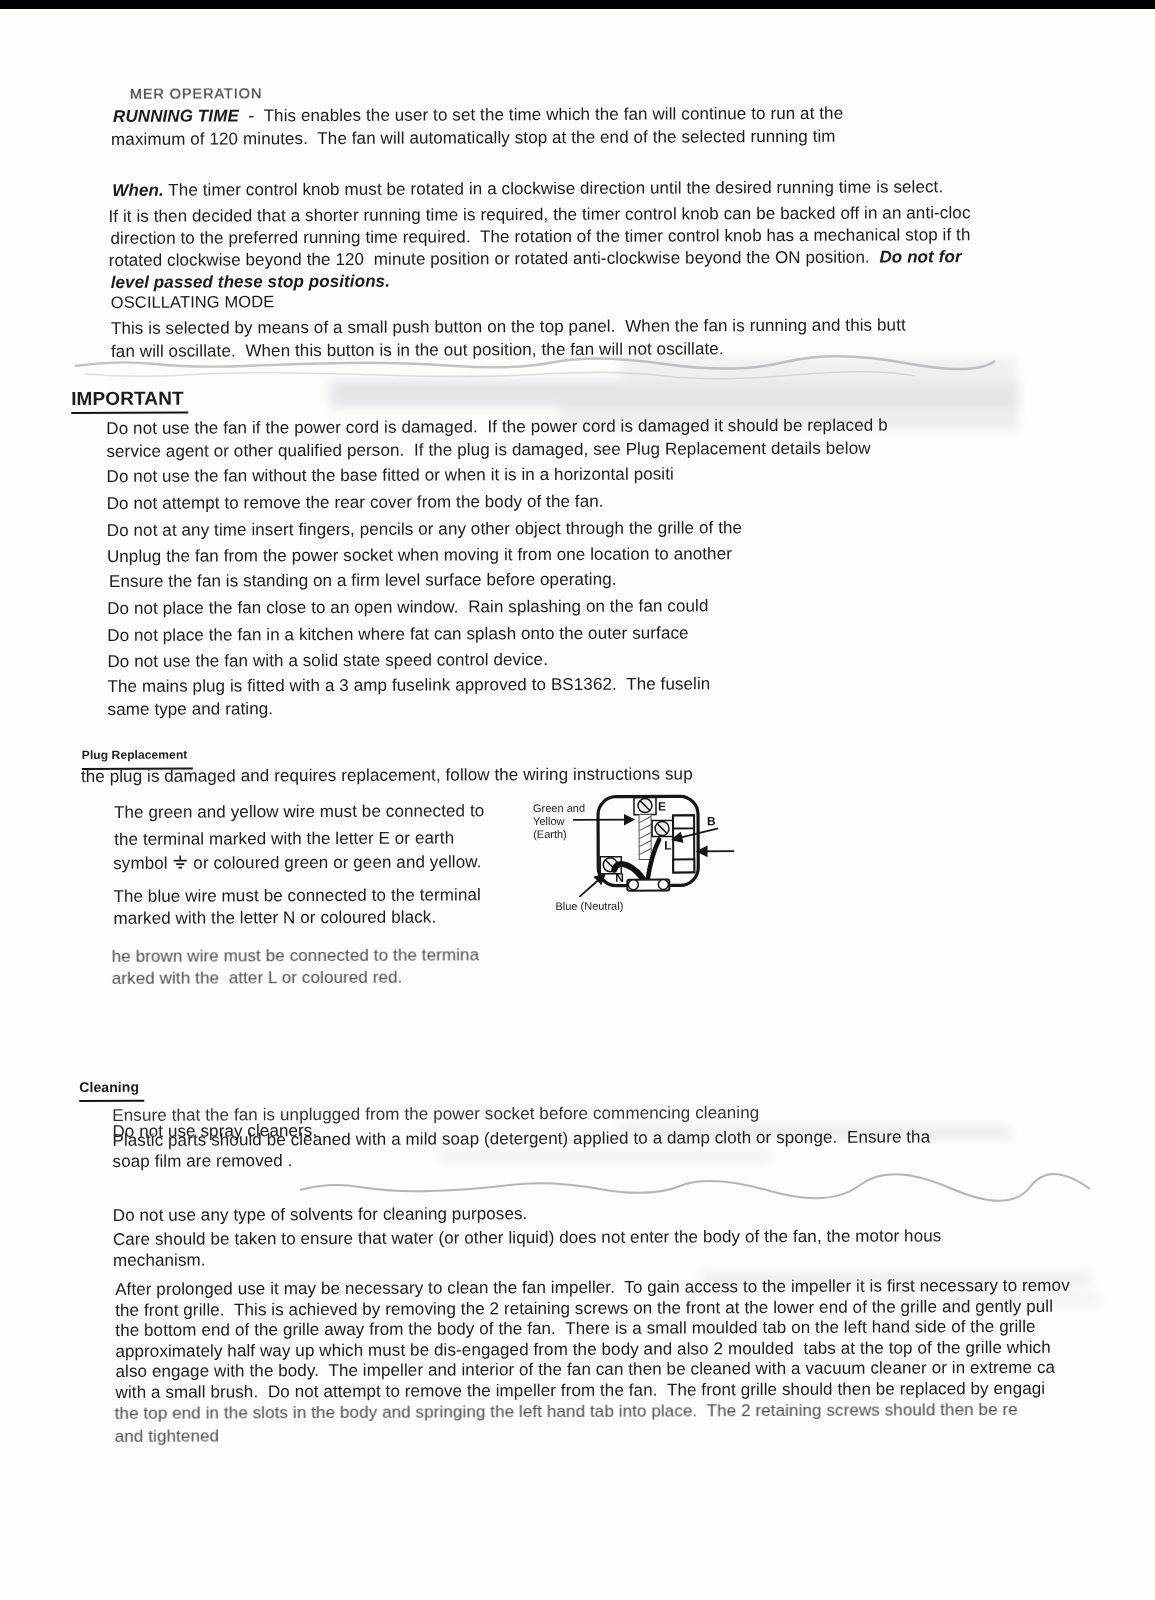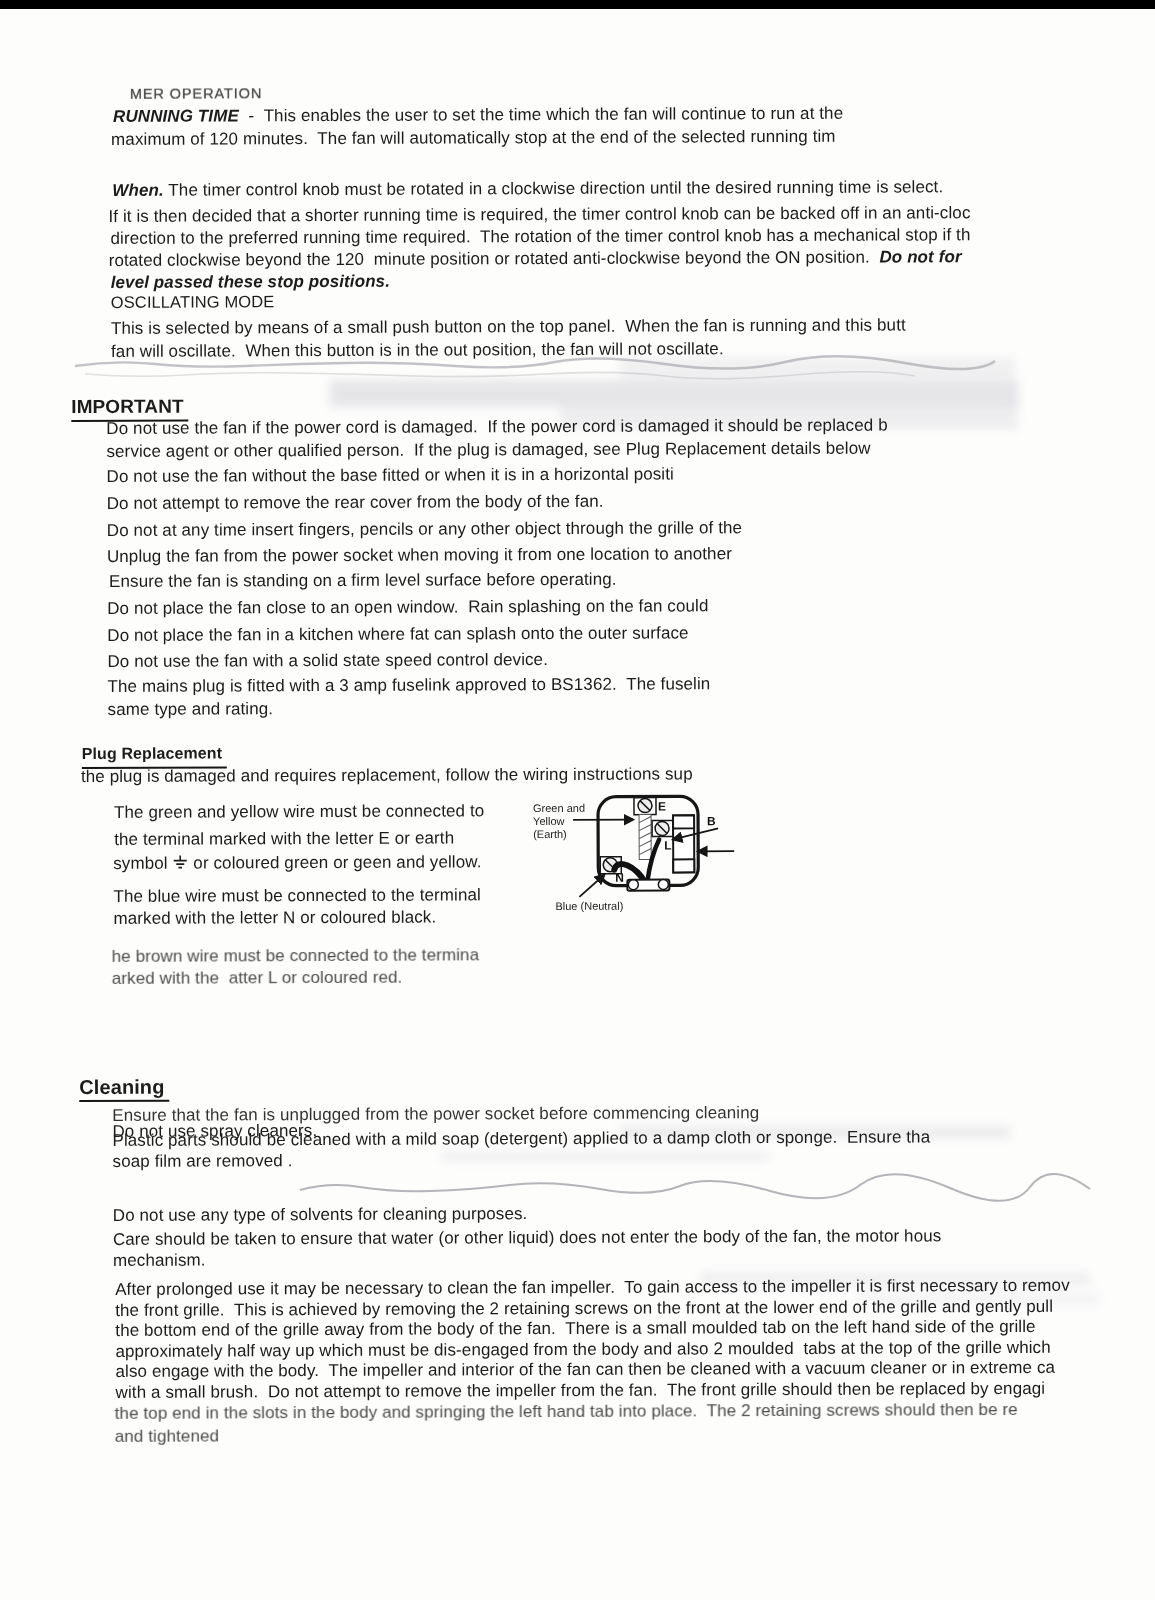--- a/index.html
+++ b/index.html
@@ -10,22 +10,22 @@
   .sheet{position:absolute;left:0;top:0;width:1155px;height:1600px;z-index:2;
          transform:rotate(-0.25deg);transform-origin:90px 120px;}
   .blk{position:absolute;font-size:17px;line-height:22.5px;letter-spacing:.1px;white-space:pre;}
   .ln{white-space:pre;}
   .b{font-weight:bold;font-style:italic;}
   .h{font-weight:bold;display:inline-block;border-bottom:2.5px solid #161616;padding:0 5px 1px 0;}
   .deg{opacity:.8;filter:blur(.35px);}
   .softdeg{opacity:.9;}
   .hdrcut{font-size:14.5px;letter-spacing:.9px;text-shadow:0 0 .5px #333;}
   .imph{font-size:19px;}
-  .plugh{font-size:16px;}
-  .clnh{font-size:20px;}
+  .plugh{font-size:12px;}
+  .clnh{font-size:14px;}
   .oscm{font-size:16.5px;}
   .plugdiag{position:absolute;}
   .dlbl{font-size:11px;fill:#222;font-family:"Liberation Sans","DejaVu Sans",sans-serif;}
   .dterm{font-size:12px;font-weight:bold;fill:#111;font-family:"Liberation Sans","DejaVu Sans",sans-serif;}
   .earthsym{vertical-align:-2px;}
 </style>
 </head>
 <body>
 
 <div class="page">
@@ -59,21 +59,21 @@
     <div class="blk" style="left:112px;top:180px"><span class="b">When.</span><span> The timer control knob must be rotated in a clockwise direction until the desired running time is select.</span></div>
 
     <div class="blk" style="left:108px;top:206px">If it is then decided that a shorter running time is required, the timer control knob can be backed off in an anti-cloc</div>
     <div class="blk" style="left:110px;top:228px">direction to the preferred running time required.  The rotation of the timer control knob has a mechanical stop if th</div>
     <div class="blk" style="left:108px;top:250px"><span>rotated clockwise beyond the 120  minute position or rotated anti-clockwise beyond the ON position.  </span><span class="b">Do not for</span></div>
     <div class="blk b" style="left:110px;top:272px">level passed these stop positions.</div>
 
     <div class="blk oscm" style="left:110px;top:291px">OSCILLATING MODE</div>
     <div class="blk" style="left:110px;top:318px"><div class="ln" style="line-height: 22.5px;">This is selected by means of a small push button on the top panel.  When the fan is running and this butt</div><div class="ln" style="line-height: 22.5px;">fan will oscillate.  When this button is in the out position, the fan will not oscillate.</div></div>
 
-    <div class="blk" style="left:70px;top:396px"><span class="h imph">IMPORTANT</span></div>
+    <div class="blk" style="left:70px;top:388px"><span class="h imph">IMPORTANT</span></div>
 
     <div class="blk" style="left:105px;top:418px"><div class="ln" style="line-height: 22.5px;">Do not use the fan if the power cord is damaged.  If the power cord is damaged it should be replaced b</div><div class="ln" style="line-height: 22.5px;">service agent or other qualified person.  If the plug is damaged, see Plug Replacement details below</div></div>
     <div class="blk" style="left:105px;top:466px"><div class="ln" style="line-height: 22.5px;">Do not use the fan without the base fitted or when it is in a horizontal positi</div></div>
     <div class="blk" style="left:105px;top:493px"><div class="ln" style="line-height: 22.5px;">Do not attempt to remove the rear cover from the body of the fan.</div></div>
     <div class="blk" style="left:105px;top:520px"><div class="ln" style="line-height: 22.5px;">Do not at any time insert fingers, pencils or any other object through the grille of the</div></div>
     <div class="blk" style="left:105px;top:546px"><div class="ln" style="line-height: 22.5px;">Unplug the fan from the power socket when moving it from one location to another</div></div>
     <div class="blk" style="left:107px;top:571px"><div class="ln" style="line-height: 22.5px;">Ensure the fan is standing on a firm level surface before operating.</div></div>
     <div class="blk" style="left:105px;top:598px"><div class="ln" style="line-height: 22.5px;">Do not place the fan close to an open window.  Rain splashing on the fan could</div></div>
     <div class="blk" style="left:105px;top:625px"><div class="ln" style="line-height: 22.5px;">Do not place the fan in a kitchen where fat can splash onto the outer surface</div></div>
     <div class="blk" style="left:105px;top:651px"><div class="ln" style="line-height: 22.5px;">Do not use the fan with a solid state speed control device.</div></div>

